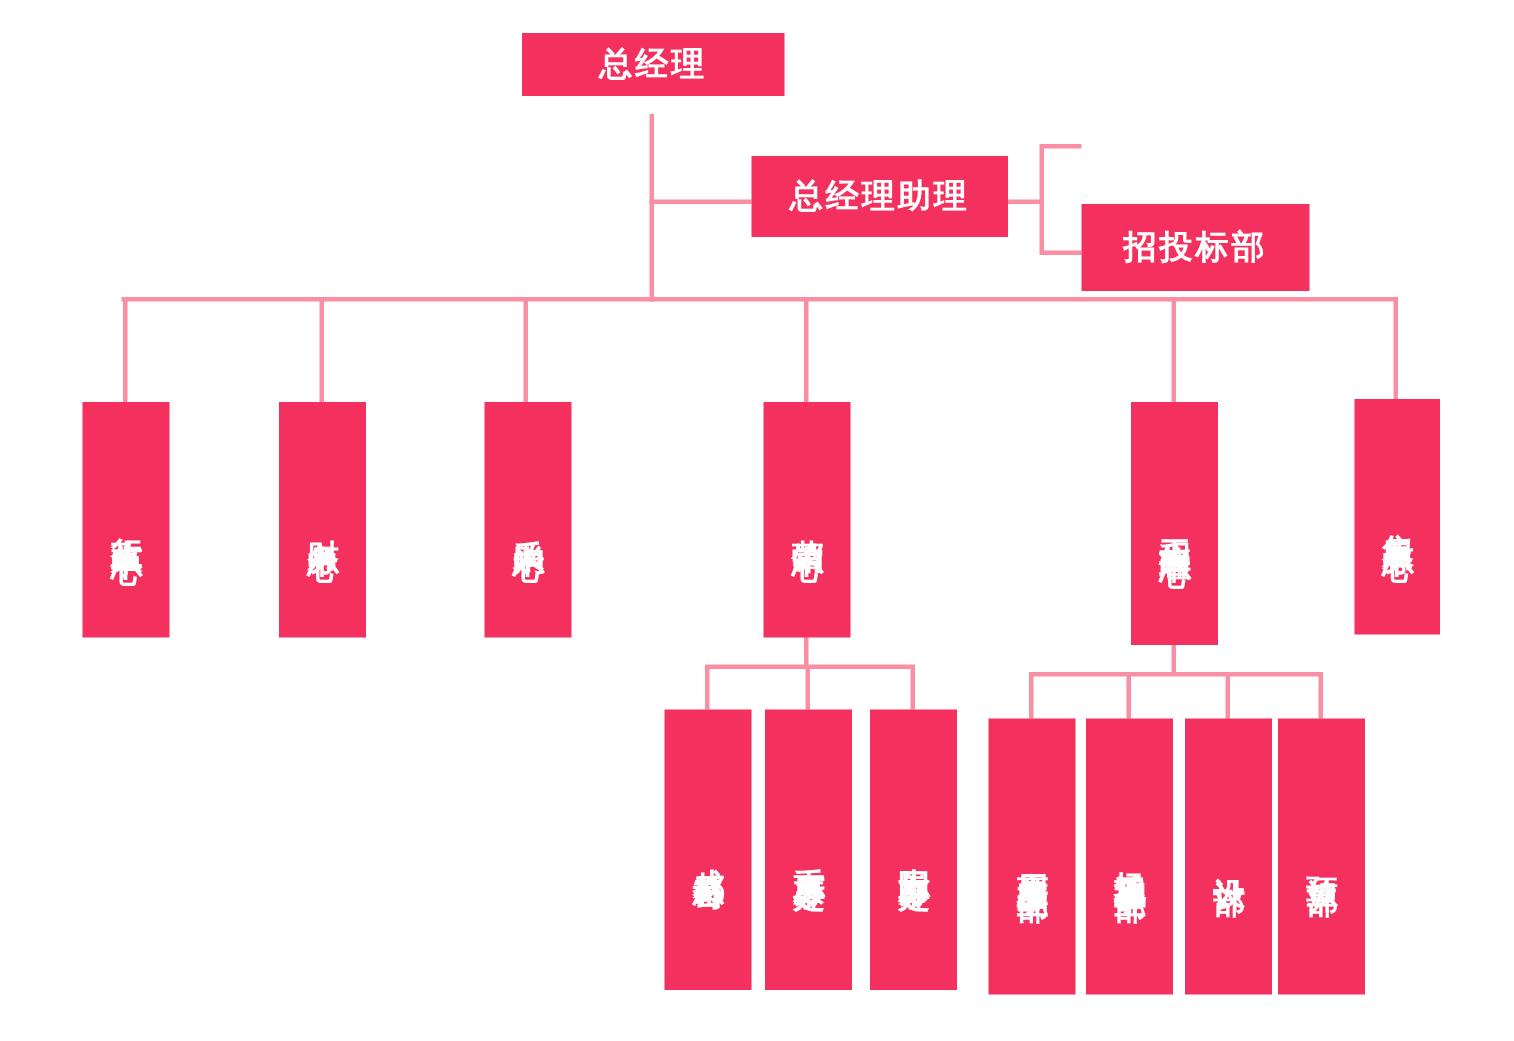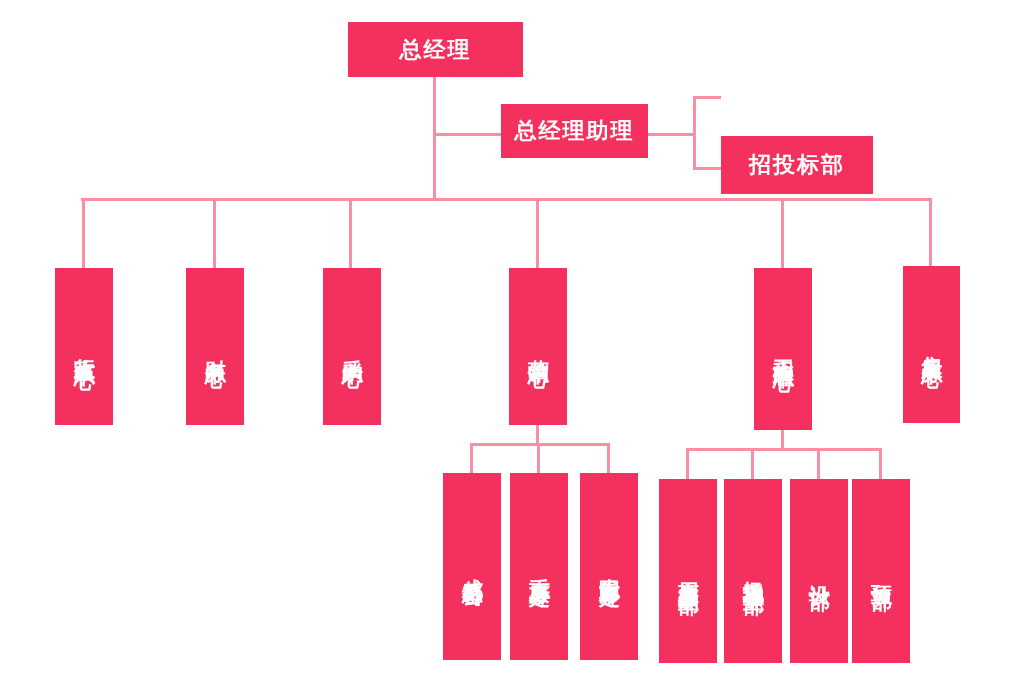--- a/index.html
+++ b/index.html
@@ -71,25 +71,25 @@
   <div class="line" style="left:537px;top:445px;width:3px;height:28px;"></div>
   <div class="line" style="left:607px;top:445px;width:3px;height:28px;"></div>
 
   <div class="line" style="left:781px;top:430px;width:3px;height:20px;"></div>
   <div class="line" style="left:686px;top:448px;width:196px;height:3px;"></div>
   <div class="line" style="left:686px;top:450px;width:3px;height:29px;"></div>
   <div class="line" style="left:751px;top:450px;width:3px;height:29px;"></div>
   <div class="line" style="left:817px;top:450px;width:3px;height:29px;"></div>
   <div class="line" style="left:879px;top:450px;width:3px;height:29px;"></div>
 
-  <div class="node h-text" style="left:348px;top:22px;width:175px;height:55px;">
+  <div class="node h-text" style="left:348px;top:22px;width:175px;height:42px;">
     <span class="label">总经理</span>
   </div>
 
-  <div class="node h-text" style="left:501px;top:104px;width:147px;height:54px;">
+  <div class="node h-text" style="left:501px;top:104px;width:171px;height:54px;">
     <span class="label">总经理助理</span>
   </div>
   <div class="node h-text" style="left:721px;top:136px;width:152px;height:58px;">
     <span class="label">招投标部</span>
   </div>
 
   <div class="node v-text" style="left:55px;top:268px;width:58px;height:157px;">
     <span class="label">行政人事中心</span>
   </div>
   <div class="node v-text" style="left:186px;top:268px;width:58px;height:157px;">

